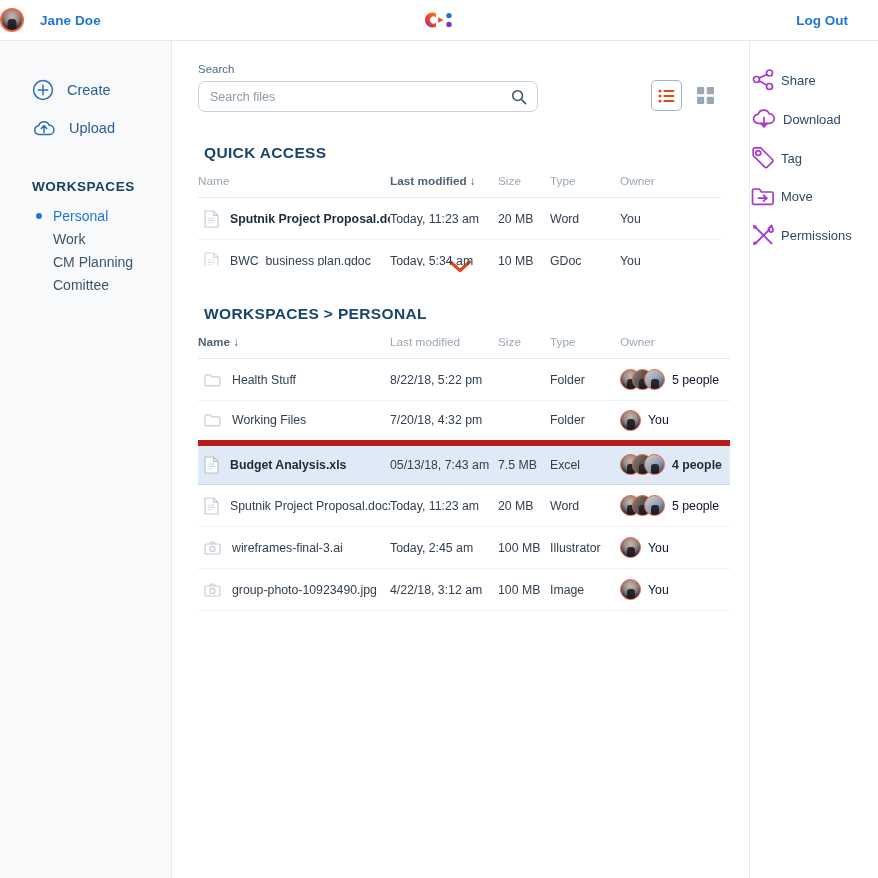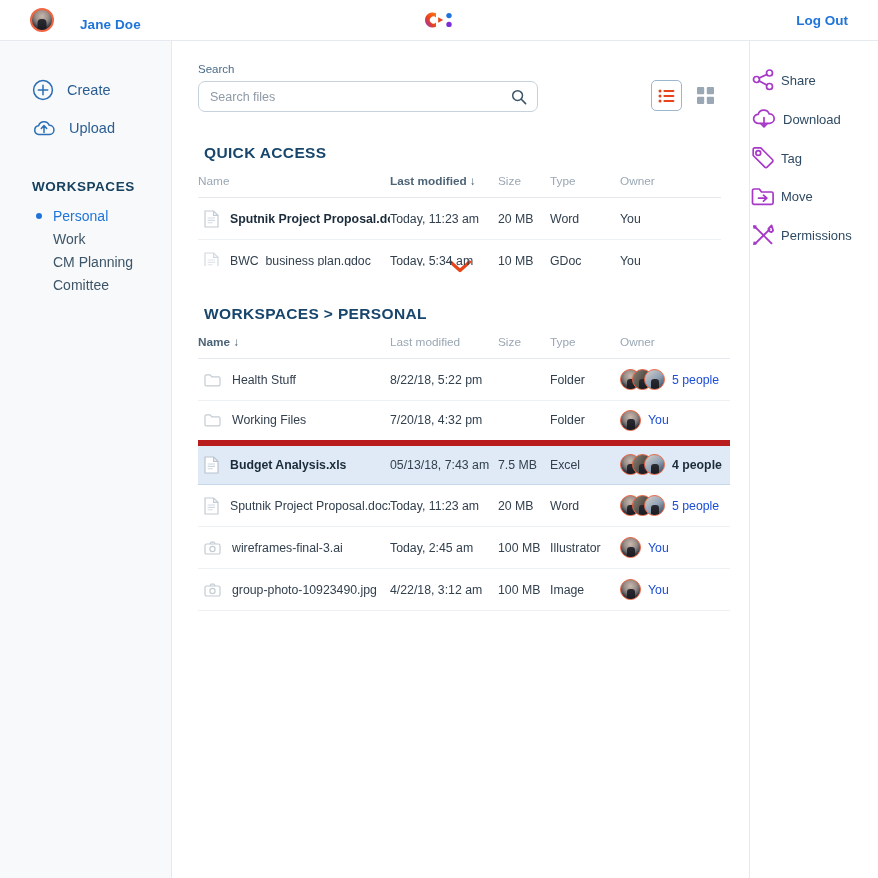--- a/index.html
+++ b/index.html
@@ -12,21 +12,21 @@
   .app { position: relative; width: 878px; height: 878px; display: flex; flex-direction: column; }
 
   
   .topbar {
     height: 41px; min-height: 41px;
     background: #ffffff;
     border-bottom: 1px solid #e6eaee;
     display: flex; align-items: center;
     position: relative;
   }
-  .user-block { display: flex; align-items: flex-end; gap: 26px; padding-left: 30px; }
+  .user-block { display: flex; align-items: center; gap: 16px; }
   .avatar {
     width: 24px; height: 24px; border-radius: 50%;
     border: 2px solid #f06543;
     background: radial-gradient(circle at 50% 32%, #c9b8ae 0%, #9a8e88 38%, #6d6a6c 55%, #3a3a42 70%, #23232b 100%);
     position: relative; overflow: hidden; flex: none;
   }
   .avatar::after {
     content: ""; position: absolute; left: 50%; top: 46%;
     width: 9px; height: 16px; transform: translateX(-50%);
     background: linear-gradient(180deg, #2a2a33 0%, #14141a 100%);
@@ -128,21 +128,21 @@
     background: radial-gradient(circle at 50% 32%, #c9b8ae 0%, #9a8e88 38%, #6d6a6c 55%, #3a3a42 70%, #23232b 100%);
   }
   .av::after {
     content: ""; position: absolute; left: 50%; top: 46%;
     width: 8px; height: 14px; transform: translateX(-50%);
     background: linear-gradient(180deg, #2a2a33 0%, #14141a 100%);
     border-radius: 3px 3px 2px 2px;
   }
   .av.s2 { margin-left: -9px; background: linear-gradient(120deg, #8b8277 0%, #4a4640 60%, #20201f 100%); }
   .av.s3 { margin-left: -9px; background: linear-gradient(140deg, #d7d2cc 0%, #8fa0b4 55%, #2d3b4a 100%); }
-  .own-label { font-size: 12.3px; color: #1d4ed8; }
+  .own-label { font-size: 12.3px; color: #0f172a; }
 
   
   .right {
     width: 128px; min-width: 128px;
     background: #ffffff;
     padding-top: 26px;
     display: flex; flex-direction: column; align-items: center; gap: 14px;
   }
   .action { display: flex; flex-direction: row; align-items: center; gap: 5px; width: 100%; }
   .action .alabel { font-size: 13px; color: #2f4a63; }

